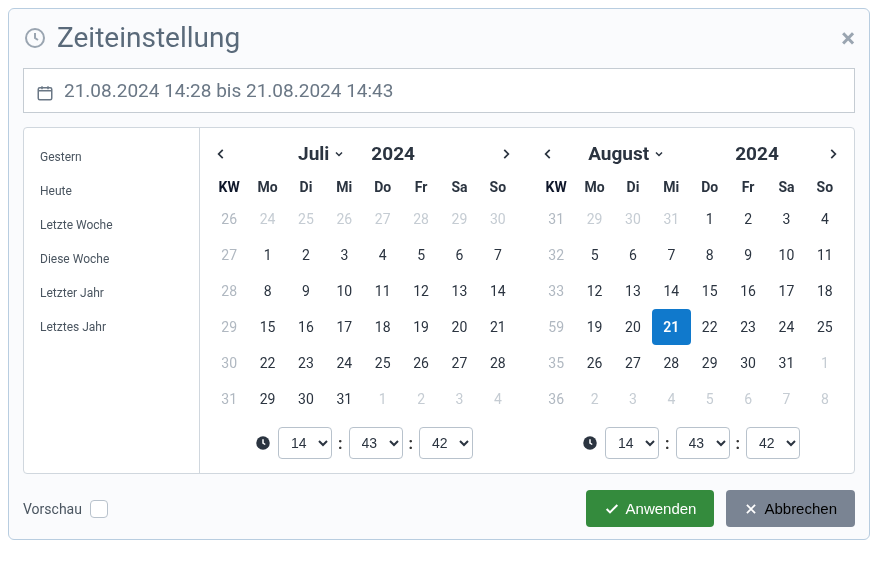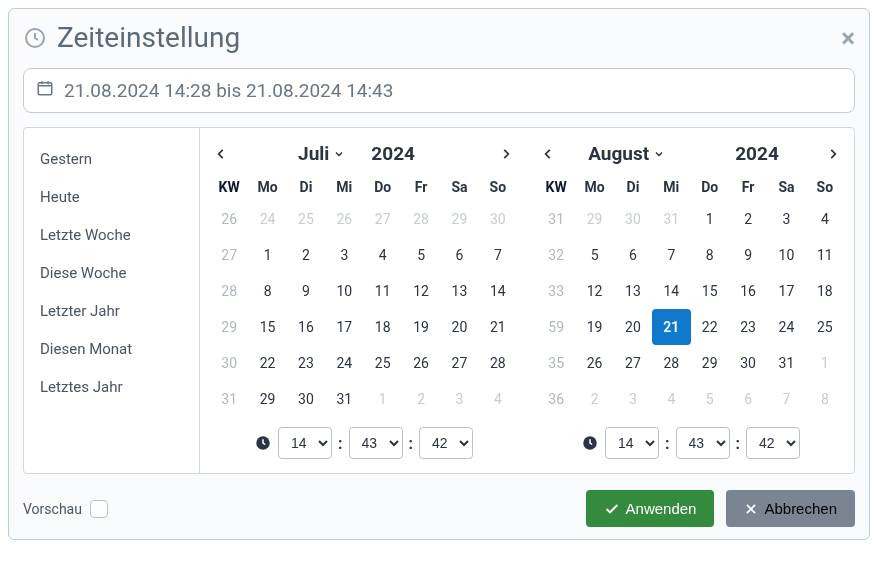--- a/index.html
+++ b/index.html
@@ -29,44 +29,44 @@
     color: #5a6a7a;
   }
   .close {
     font-size: 26px;
     color: #9aa5b1;
     cursor: pointer;
     font-weight: bold;
   }
   .range-box {
     border: 1px solid #c5ccd3;
-    border-radius: 8px;
+    border-radius: 0;
     background: #fff;
     padding: 10px 12px;
     color: #6a7785;
     font-size: 19px;
     display: flex;
-    align-items: flex-start;
+    align-items: flex-end;
     gap: 10px;
     margin-bottom: 14px;
   }
   .body {
     display: flex;
     border: 1px solid #d0d7de;
     border-radius: 4px;
     background: #fff;
   }
   .sidebar {
     width: 176px;
     border-right: 1px solid #d0d7de;
     padding: 12px 0;
   }
   .preset {
     padding: 10px 16px;
-    font-size: 15px;
+    font-size: 12px;
     color: #4a5560;
     cursor: pointer;
   }
   .calendars {
     flex: 1;
     display: flex;
     padding: 8px 0;
   }
   .cal {
     flex: 1;
@@ -200,21 +200,20 @@
   </div>
 
   <div class="body">
 
     <div class="sidebar" id="preset-list">
         <div class="preset">Gestern</div>
         <div class="preset">Heute</div>
         <div class="preset">Letzte Woche</div>
         <div class="preset">Diese Woche</div>
         <div class="preset">Letzter Jahr</div>
-        <div class="preset">Diesen Monat</div>
         <div class="preset">Letztes Jahr</div>
       </div>
 
     <div class="calendars">
 
       <div class="cal">
         <div class="cal-head">
           <span class="nav-arrow">
             <svg width="14" height="14" viewBox="0 0 24 24" fill="none" stroke="#2b3440" stroke-width="3">
                 <path d="M15 5l-7 7 7 7"></path>

